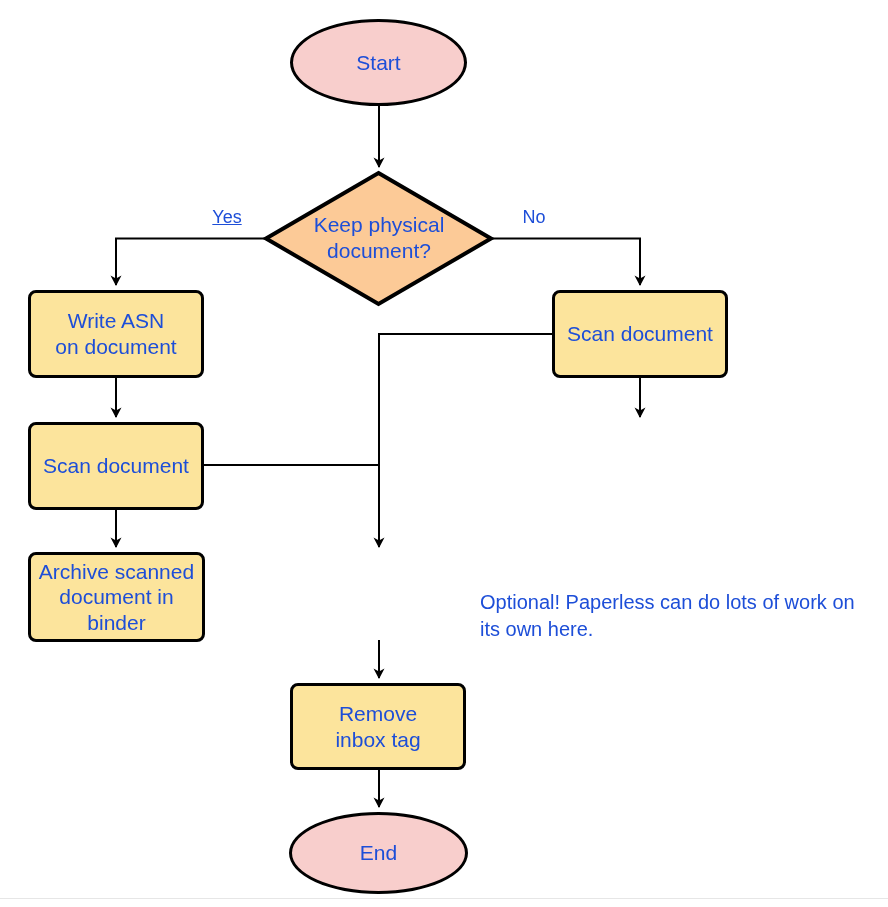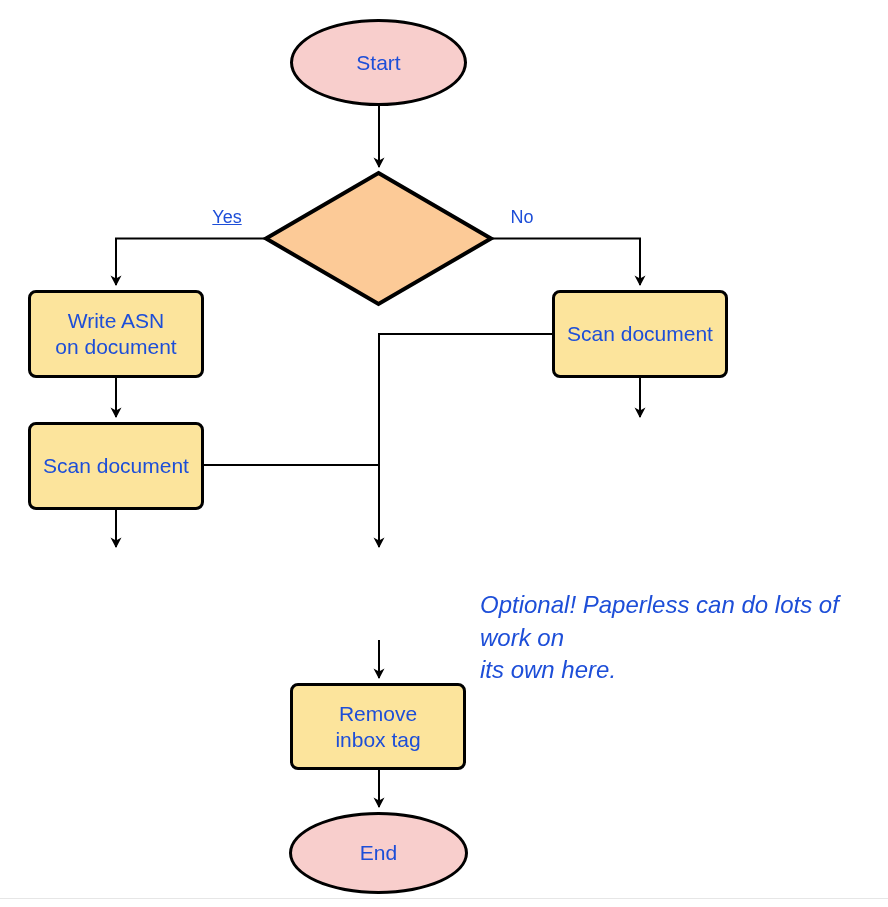--- a/index.html
+++ b/index.html
@@ -51,22 +51,21 @@
     background: transparent;
   }
   .edge-label {
     position: absolute;
     font-size: 18px;
     line-height: 22px;
     text-align: center;
   }
   .note {
     position: absolute;
-    font-style: italic;
-    font-size: 24px;
+    font-size: 20px;
     line-height: 1.36;
     white-space: pre-line;
   }
   .bottom-divider {
     position: absolute;
     left: 0;
     top: 898px;
     width: 888px;
     height: 1px;
     background: #e6e6e6;
@@ -95,33 +94,42 @@
     <path class="edge" d="M379,640 L379,678" marker-end="url(#arrow)"></path>
     <path class="edge" d="M379,770 L379,807" marker-end="url(#arrow)"></path>
 
     <polygon class="decision-shape" points="378.5,173 491,238.5 378.5,304 266,238.5"></polygon>
   </svg>
 
   <div class="node terminal" style="left:290px; top:19px; width:177px; height:87px;">
     <span>Start</span>
   </div>
 
+  <div class="decision-label" style="left:294px; top:198px; width:170px; height:80px;">
+    <span>Keep physical
+document?</span>
+  </div>
 
   <div class="edge-label" style="left:197px; top:206px; width:60px;text-decoration:underline;">Yes</div>
-  <div class="edge-label" style="left:492px; top:206px; width:60px;">No</div>
+  <div class="edge-label" style="left:504px; top:206px; width:60px;">No</div>
 
   <div class="node process" style="left:28px; top:290px; width:176px; height:88px;">
     <span>Write ASN
 on document</span>
   </div>
 
   <div class="node process" style="left:28px; top:422px; width:176px; height:88px;">
     <span>Scan document</span>
   </div>
 
+  <div class="node process" style="left:28px; top:552px; width:177px; height:90px;">
+    <span>Archive scanned
+document in
+binder</span>
+  </div>
 
   <div class="node process" style="left:552px; top:290px; width:176px; height:88px;">
     <span>Scan document</span>
   </div>
 
 
 
   <div class="note" style="left:480px; top:589px; width:404px;">Optional! Paperless can do lots of work on
 its own here.</div>
 

